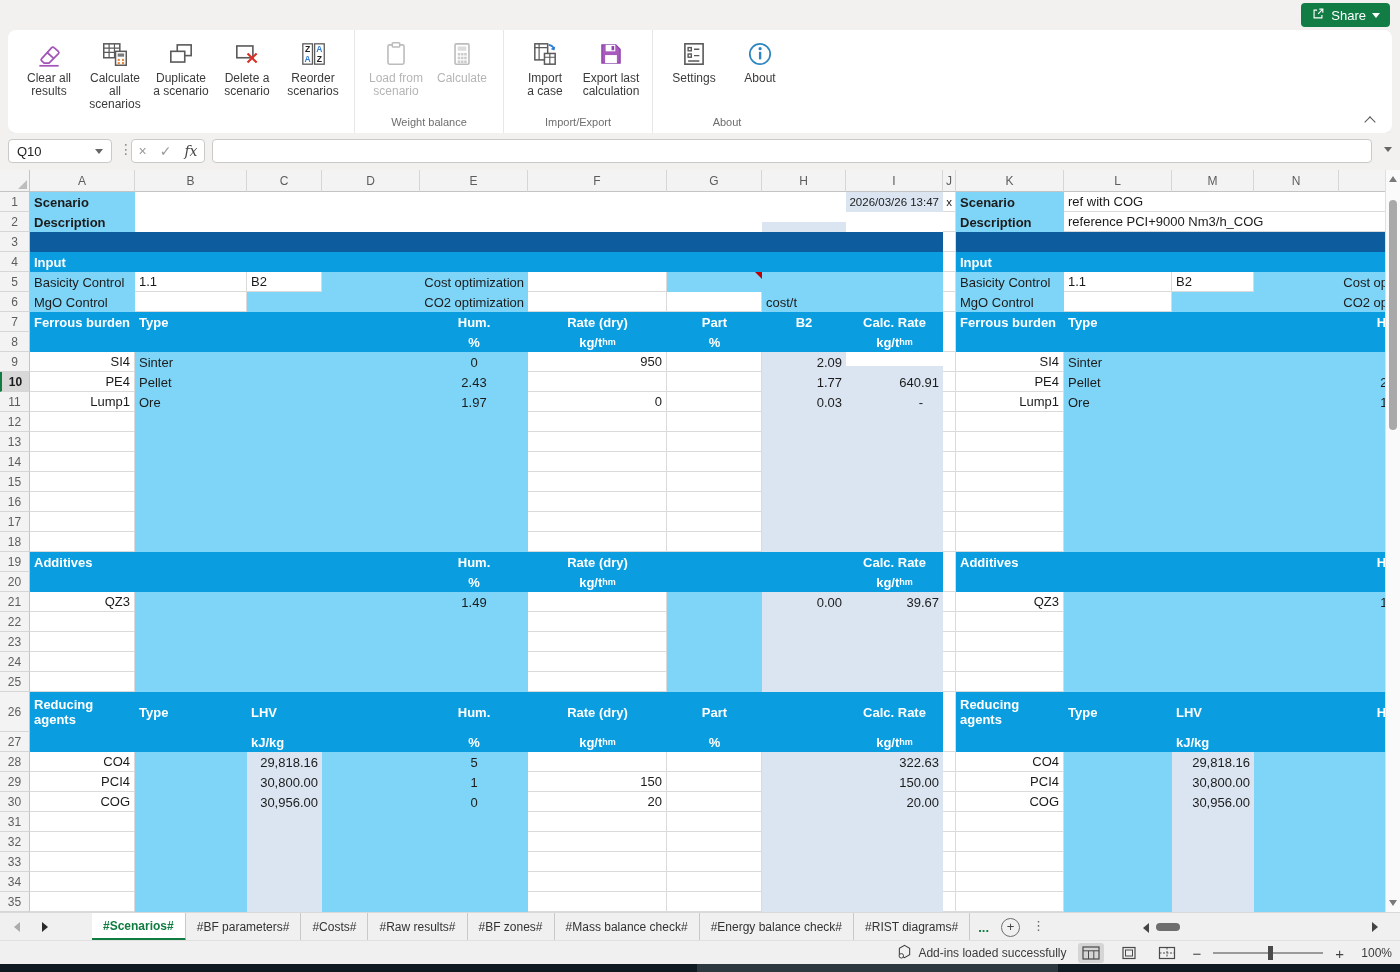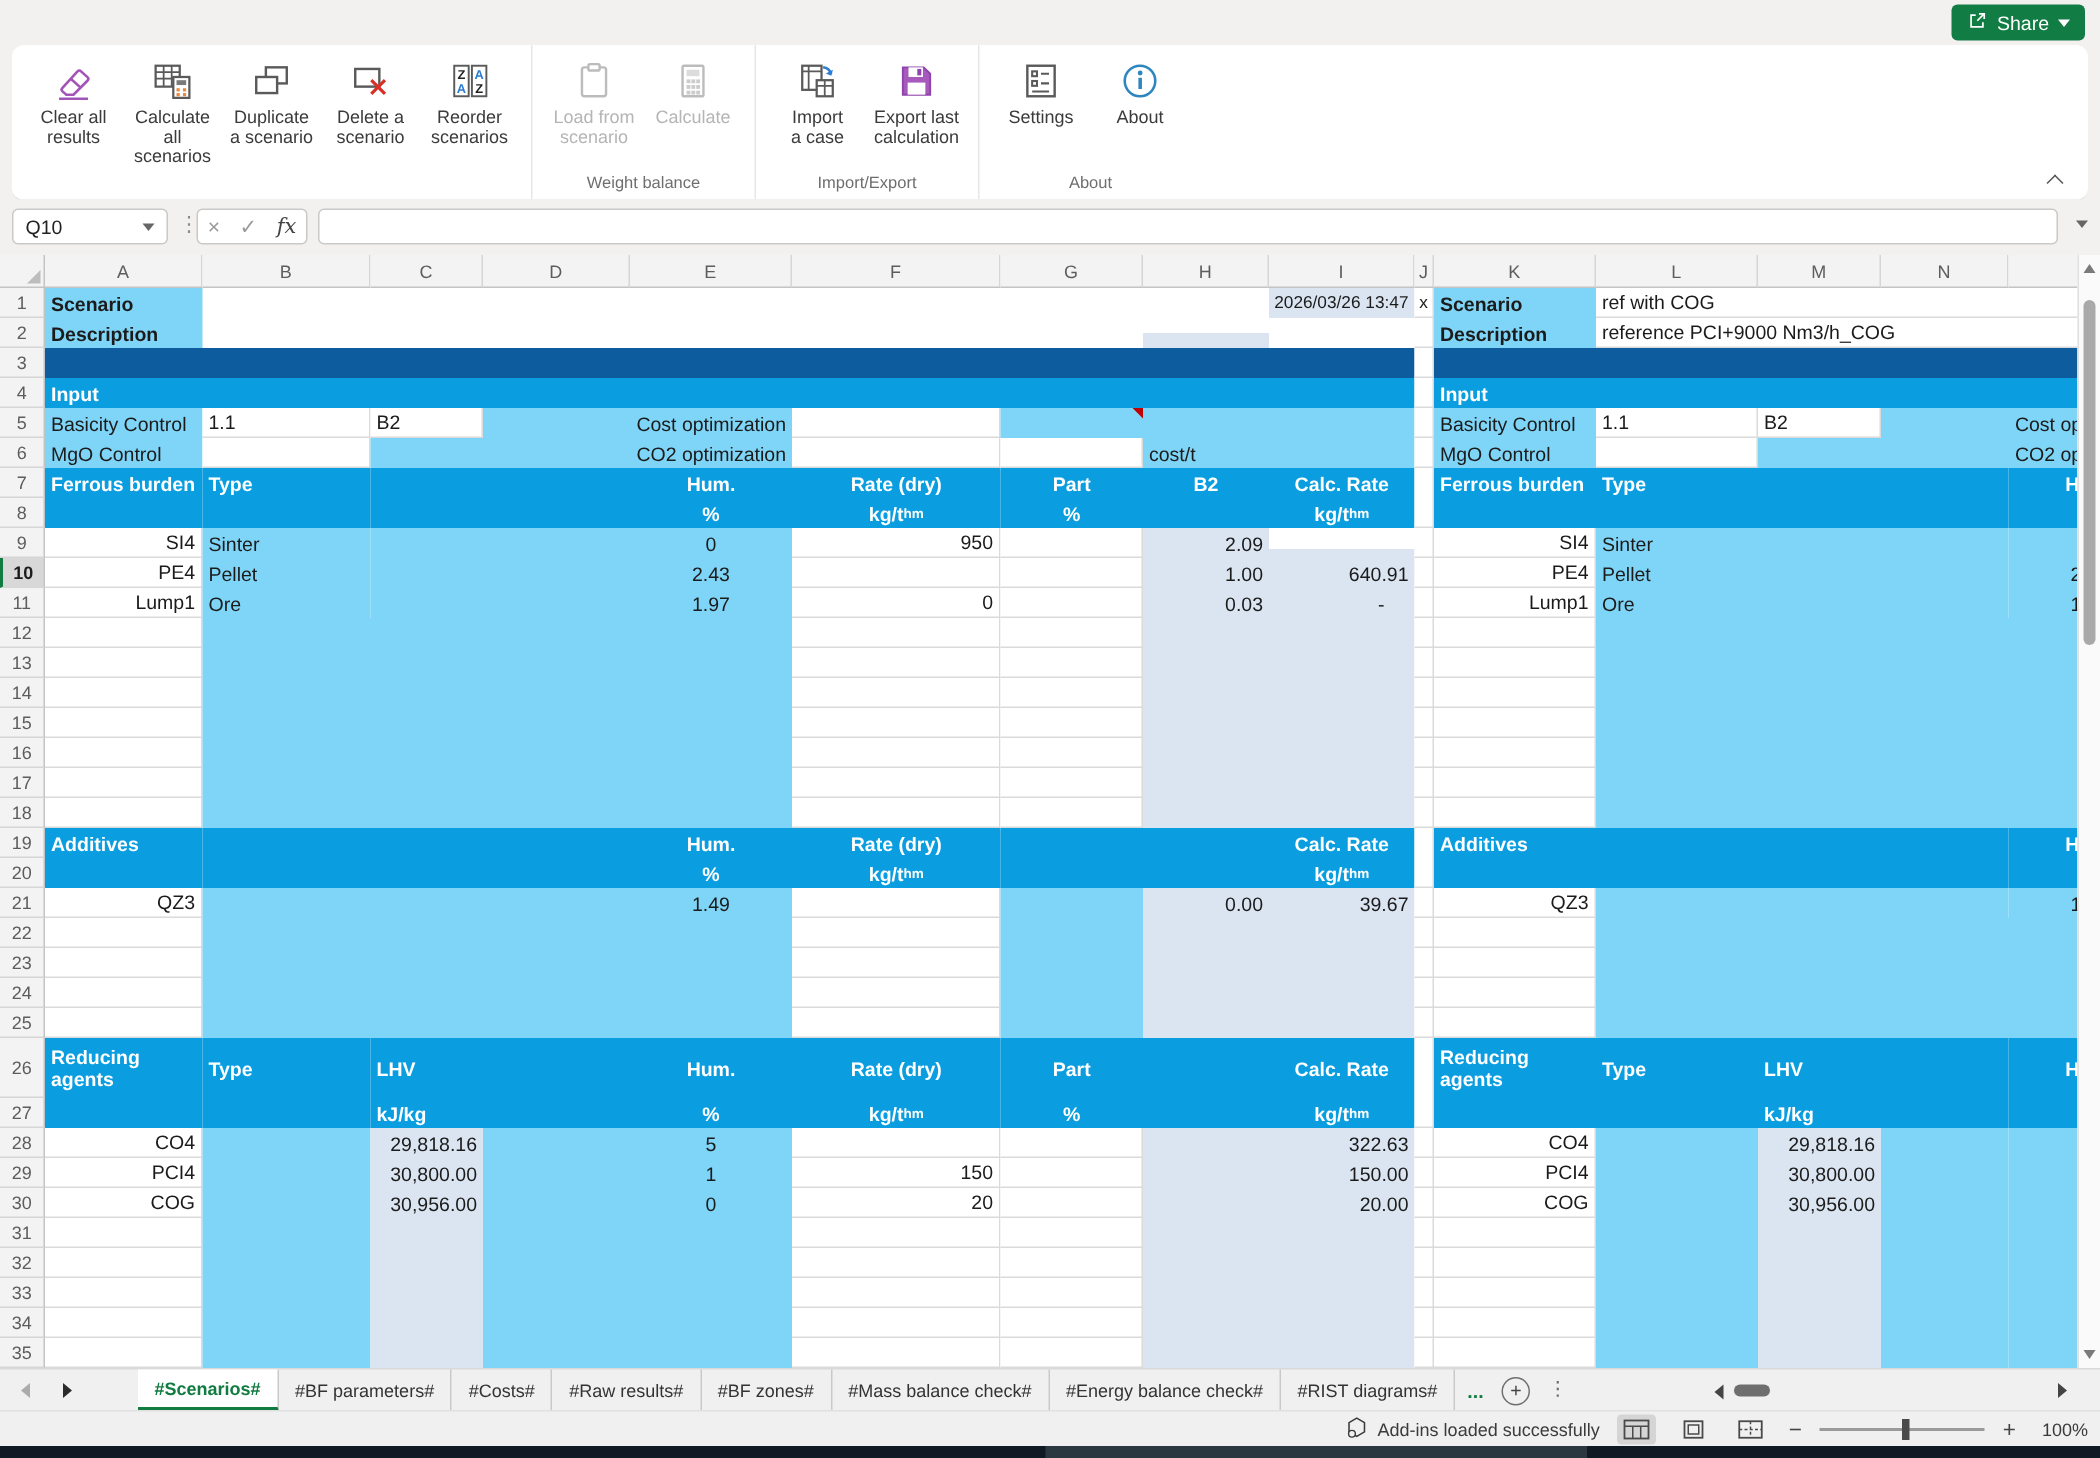--- a/index.html
+++ b/index.html
@@ -508,21 +508,21 @@
       <div class="cell bg-lb a-l" style="left: 135px; top: 202px; width: 112px; height: 20px;">
         <div class="ln" style="height: 20px;">Pellet</div>
       </div>
       <div class="cell bg-lb a-l" style="left: 247px; top: 202px; width: 173px; height: 20px;"></div>
       <div class="cell bg-lb a-c" style="left: 420px; top: 202px; width: 108px; height: 20px;">
         <div class="ln" style="height: 20px;">2.43</div>
       </div>
       <div class="cell bg-w a-l" style="left: 528px; top: 202px; width: 139px; height: 20px;"></div>
       <div class="cell bg-w a-l" style="left: 667px; top: 202px; width: 95px; height: 20px;"></div>
       <div class="cell bg-gb a-r" style="left: 762px; top: 202px; width: 84px; height: 20px;">
-        <div class="ln" style="height: 20px;">1.00</div>
+        <div class="ln" style="height: 20px;">1.77</div>
       </div>
       <div class="cell bg-gb a-r" style="left: 846px; top: 202px; width: 97px; height: 20px;">
         <div class="ln" style="height: 20px;">640.91</div>
       </div>
       <div class="cell bg-w a-l" style="left: 943px; top: 202px; width: 13px; height: 20px;"></div>
       <div class="cell bg-w a-r" style="left: 956px; top: 202px; width: 108px; height: 20px;">
         <div class="ln" style="height: 20px;">PE4</div>
       </div>
       <div class="cell bg-lb a-l" style="left: 1064px; top: 202px; width: 108px; height: 20px;">
         <div class="ln" style="height: 20px;">Pellet</div>

